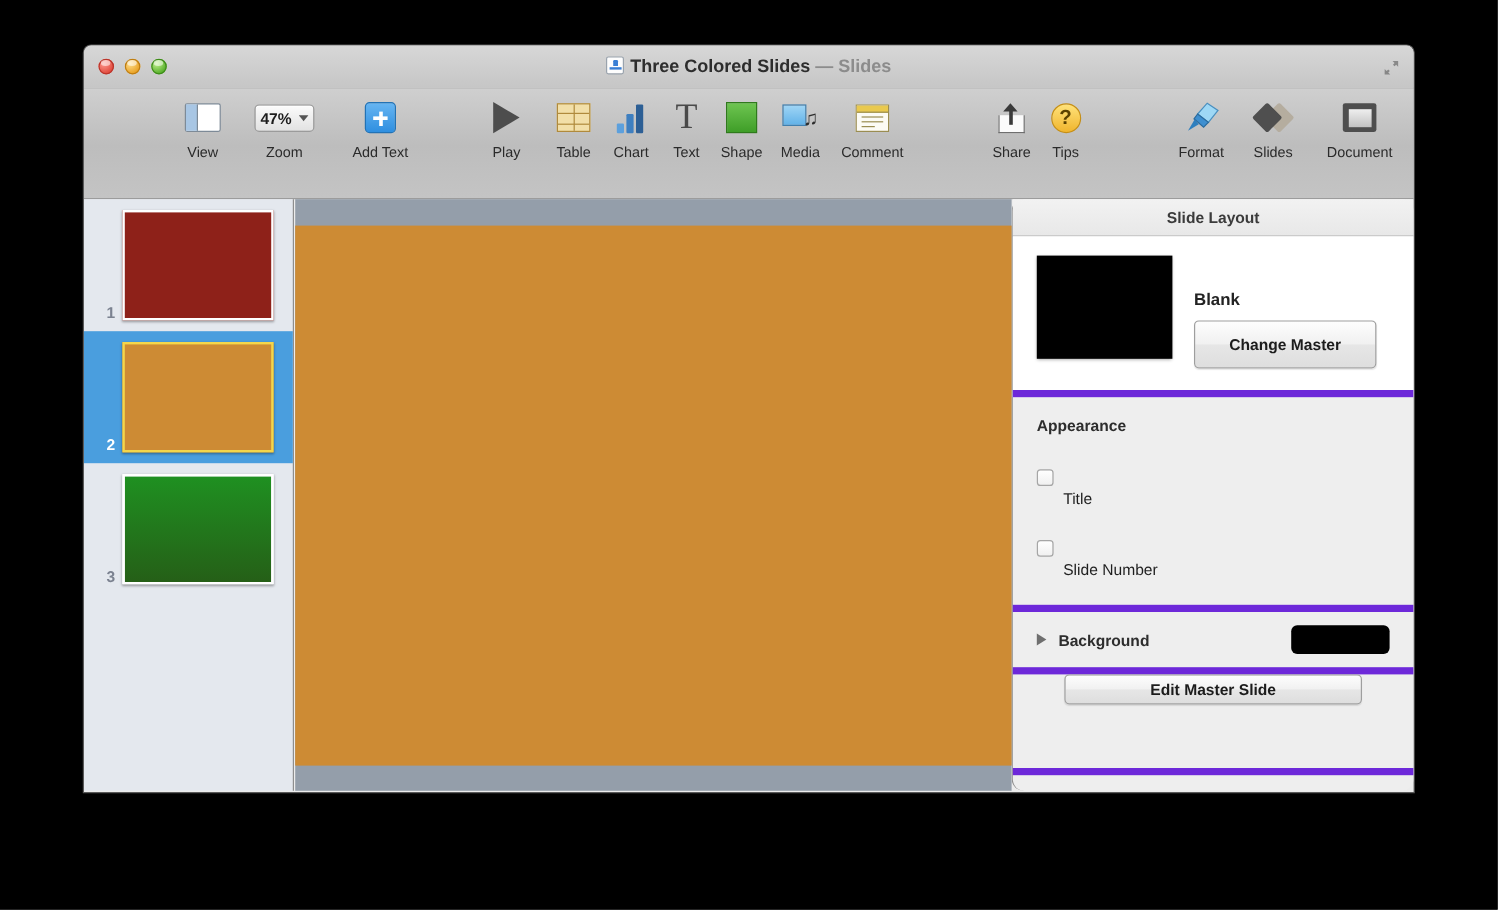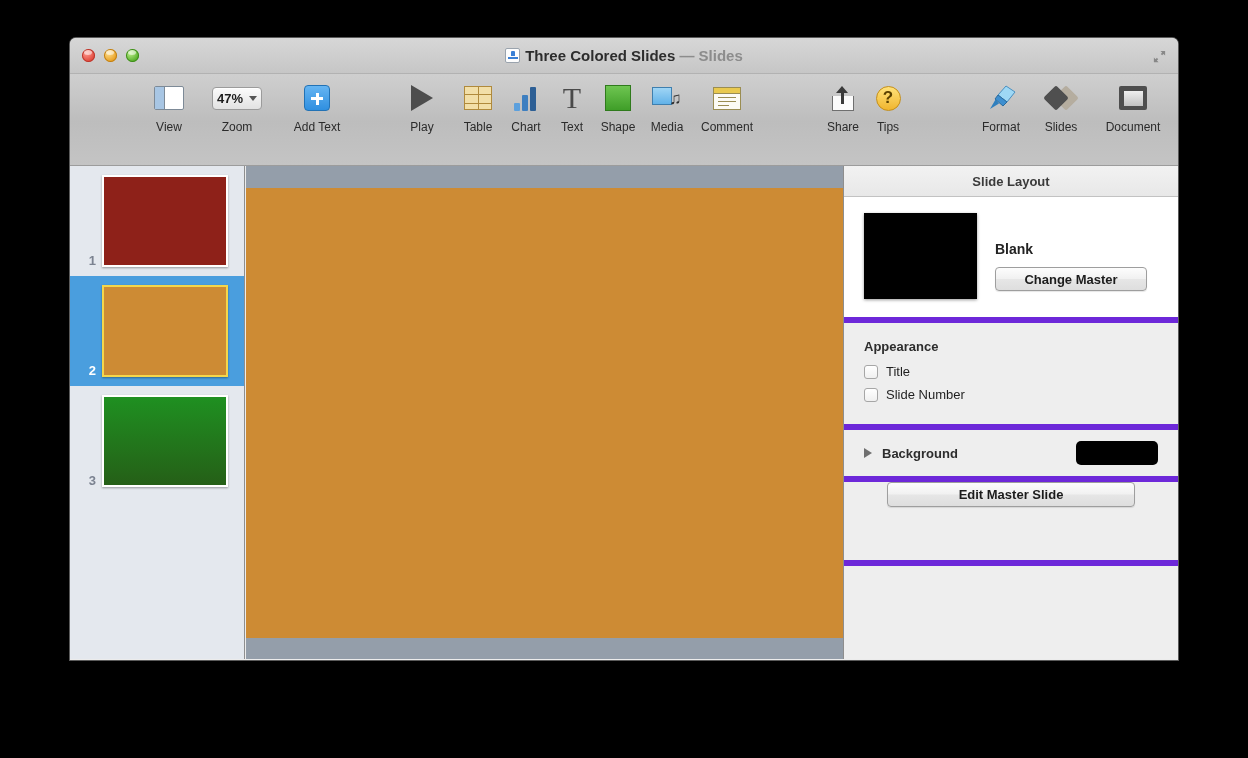--- a/index.html
+++ b/index.html
@@ -329,20 +329,21 @@
     height: 450px;
   }
 
   
   #inspector {
     position: absolute;
     right: 0; top: 0; bottom: 0;
     width: 335px;
     background: #eeeeee;
     border-left: 1px solid #8e8e8e;
+    border-radius: 10px;
   }
   #insp-header {
     height: 31px;
     background: linear-gradient(to bottom, #f2f2f2, #e8e8e8);
     border-bottom: 1px solid #c2c2c2;
     display: flex; align-items: center; justify-content: center;
     font-size: 13px; font-weight: bold; color: #3b3b3b;
   }
   .insp-section { border-bottom: 6px solid #6d28d9; }
   #sec-master {
@@ -363,33 +364,33 @@
     border: 1px solid #9e9e9e;
     border-radius: 4px;
     background: linear-gradient(to bottom, #fdfdfd 0%, #f1f1f1 48%, #e6e6e6 52%, #dedede 100%);
     font-size: 13px;
     font-weight: bold;
     color: #1c1c1c;
     box-shadow: 0 1px 1px rgba(0,0,0,.10);
     cursor: default;
     font-family: "Liberation Sans", sans-serif;
   }
-  #btn-change-master { width: 152px; height: 24px; }
+  #btn-change-master { width: 152px; height: 40px; }
 
   #sec-appearance { padding: 16px 20px 14px 20px; }
   #appearance-title { font-size: 13px; font-weight: bold; color: #2d2d2d; margin-bottom: 10px; }
   .chk-row { display: flex; align-items: center; gap: 8px; margin-bottom: 8px; }
   .chk-box {
     width: 14px; height: 14px;
     border: 1px solid #a6a6a6;
     border-radius: 3px;
     background: linear-gradient(to bottom, #ffffff, #f0f0f0);
     flex: none;
   }
-  .chk-label { font-size: 13px; color: #1f1f1f; }
+  .chk-label { font-size: 13px; color: #1f1f1f; margin-top: 36px; }
 
   #sec-background {
     height: 52px;
     display: flex; align-items: center;
     padding: 0 20px;
   }
   #bg-tri {
     width: 0; height: 0;
     border-top: 5.5px solid transparent;
     border-bottom: 5.5px solid transparent;

